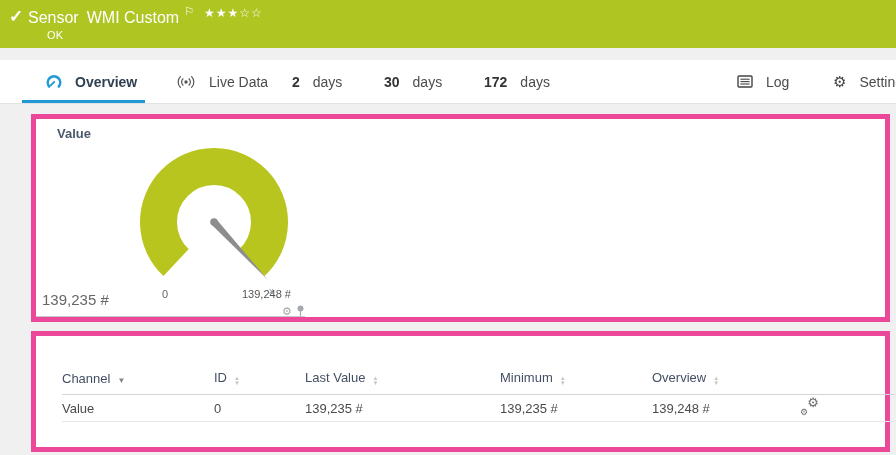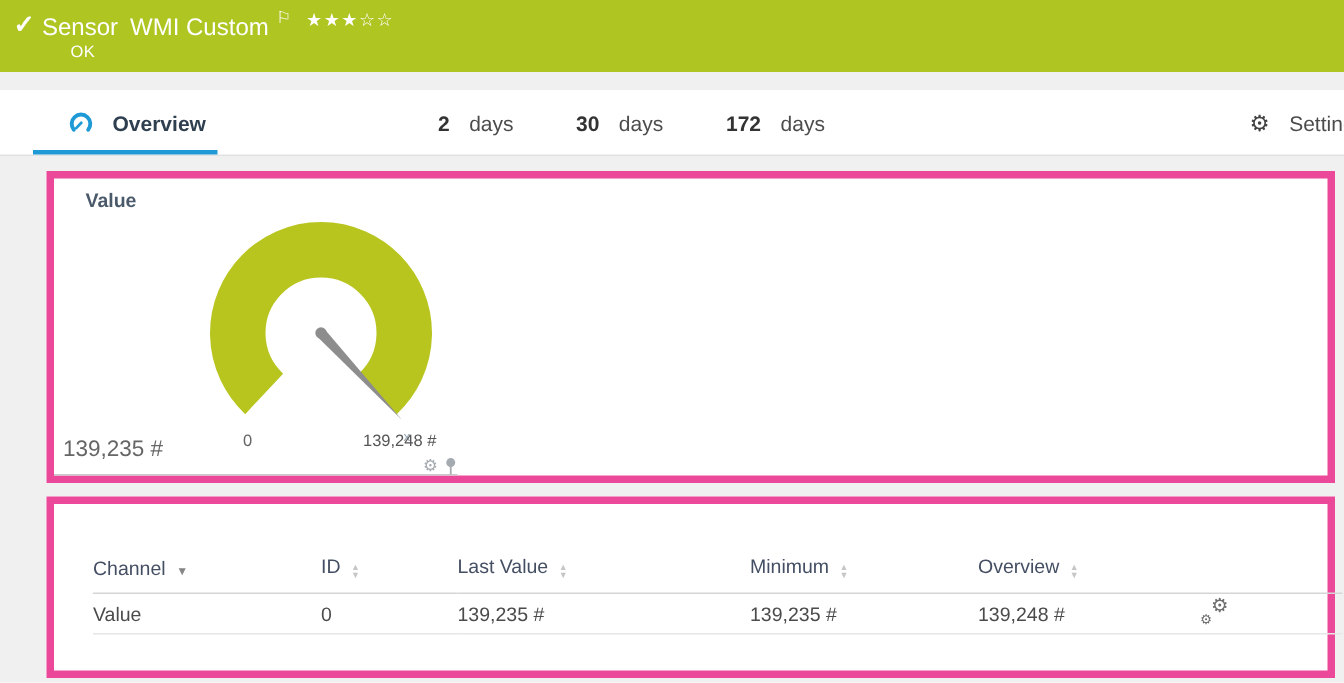--- a/index.html
+++ b/index.html
@@ -74,31 +74,47 @@
   </header>
 
   <nav class="tabbar">
     <div class="tab active t-overview">
       <svg width="16" height="16" viewBox="0 0 16 16">
         <path d="M3.2 12.5 A6.2 6.2 0 1 1 12.8 12.5" stroke="#1f9ad6" stroke-width="2.6" fill="none" stroke-linecap="round"></path>
         <line x1="8.2" y1="7.8" x2="4.8" y2="11.4" stroke="#1f9ad6" stroke-width="1.8" stroke-linecap="round"></line>
       </svg>
       <span>Overview</span>
     </div>
+    <div class="tab t-live">
+      <svg width="20" height="14" viewBox="0 0 20 14">
+        <circle cx="10" cy="7" r="1.7" fill="#555"></circle>
+        <path d="M7 3.8 A4.4 4.4 0 0 0 7 10.2 M4.4 1.6 A7.6 7.6 0 0 0 4.4 12.4 M13 3.8 A4.4 4.4 0 0 1 13 10.2 M15.6 1.6 A7.6 7.6 0 0 1 15.6 12.4" stroke="#555" stroke-width="1.2" fill="none" stroke-linecap="round"></path>
+      </svg>
+      <span>Live Data</span>
+    </div>
     <div class="tab t-2d">
       <span class="num">2</span>
       <span>days</span>
     </div>
     <div class="tab t-30d">
       <span class="num">30</span>
       <span>days</span>
     </div>
     <div class="tab t-365d">
       <span class="num">172</span>
       <span>days</span>
+    </div>
+    <div class="tab t-log">
+      <svg width="16" height="13" viewBox="0 0 16 13">
+        <rect x="1" y="1" width="14" height="11" rx="1" stroke="#444" stroke-width="1.4" fill="none"></rect>
+        <line x1="3.4" y1="4.2" x2="12.6" y2="4.2" stroke="#444" stroke-width="1.1"></line>
+        <line x1="3.4" y1="6.6" x2="12.6" y2="6.6" stroke="#444" stroke-width="1.1"></line>
+        <line x1="3.4" y1="9" x2="12.6" y2="9" stroke="#444" stroke-width="1.1"></line>
+      </svg>
+      <span>Log</span>
     </div>
     <div class="tab t-set">
       <span class="glyph-gear">⚙</span>
       <span>Settings</span>
     </div>
   </nav>
 
   <section class="card card-gauge">
     <div class="gauge-title">Value</div>
 

